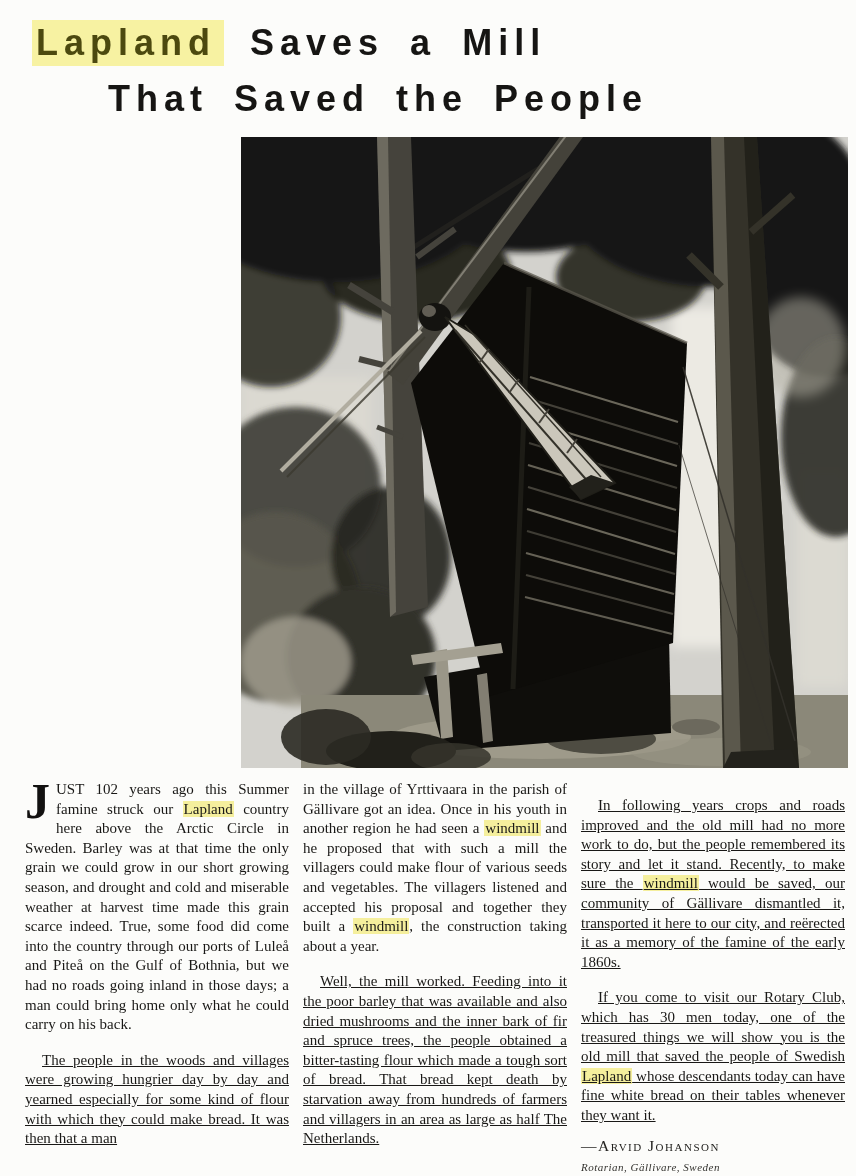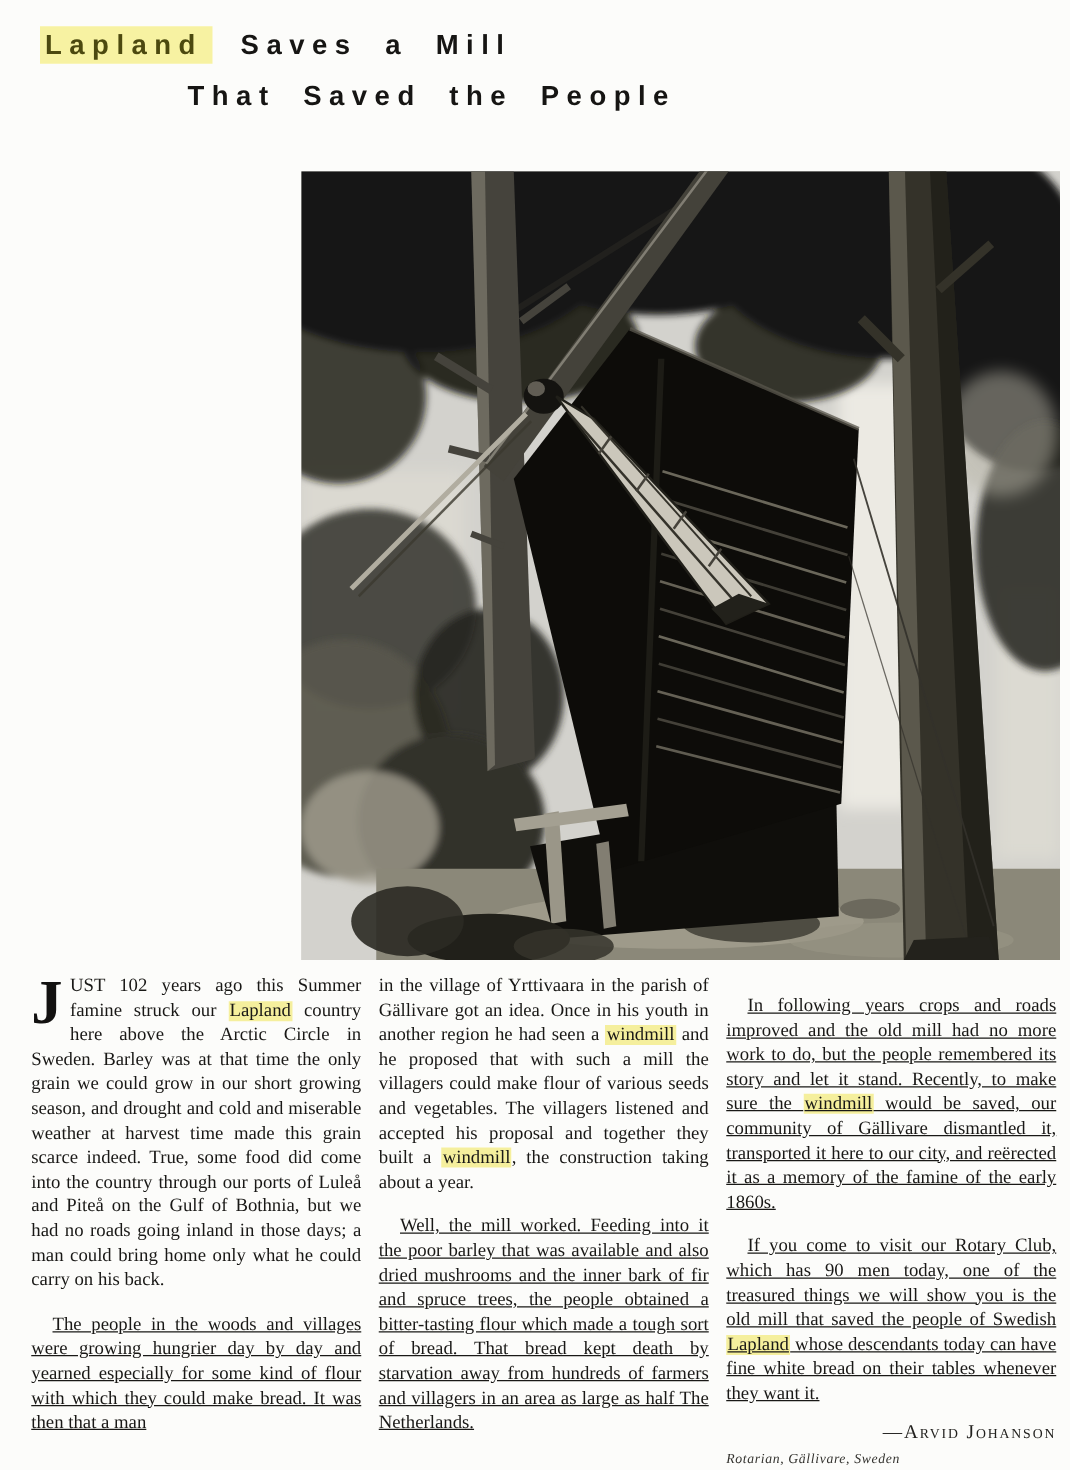--- a/index.html
+++ b/index.html
@@ -7,24 +7,24 @@
     width:856px;height:1176px;position:relative;overflow:hidden;
     background:#fcfcfa;color:#1b1a18;
     font-family:"Liberation Serif", serif;
   }
   .page{position:absolute;inset:0;}
 
   
   .title{
     position:absolute;left:32px;top:24px;margin:0;
     font-family:"Liberation Sans", sans-serif;font-weight:bold;
-    font-size:22px;letter-spacing:6px;word-spacing:10px;color:#161513;
+    font-size:36px;letter-spacing:6px;word-spacing:10px;color:#161513;
     line-height:1.05;white-space:nowrap;
   }
-  .title .line2{display:block;margin-left:118px;margin-top:18px;text-align:center;}
+  .title .line2{display:block;margin-left:76px;margin-top:18px;text-align:center;}
   .title .hl{background:#f7f2a2;color:#4c490f;padding:2px 8px 3px 4px;}
 
   
   .photo{
     position:absolute;left:241px;top:137px;width:607px;height:631px;margin:0;
     background:#d3d2cd;overflow:hidden;
   }
   .photo svg{display:block;width:100%;height:100%;}
 
   
@@ -42,21 +42,21 @@
   }
   .col{width:264px;font-size:15px;line-height:19.6px;text-align:justify;color:#191816;}
   .col p{margin:0;}
   .col p.indent{text-indent:17px;margin-top:16px;text-decoration:underline;}
   .col .hl{background:#f5ef9d;padding:0 1px;}
   .dropcap{
     float:left;font-weight:bold;font-size:50px;line-height:40px;
     padding:1px 6px 0 0;color:#121110;
   }
   .byline{
-    margin-top:10px;text-align:right;font-variant:small-caps;
+    margin-top:10px;text-align:left;font-variant:small-caps;
     letter-spacing:1.5px;font-size:15.5px;color:#23221f;
   }
   .affiliation{
     margin-top:3px;text-align:left;font-style:italic;
     font-size:11px;color:#33322e;letter-spacing:.5px;
   }
 </style>
 </head>
 <body>
 
@@ -194,19 +194,19 @@
       <p class="indent"><span>The people in the woods and villages were growing hungrier day by day and yearned especially for some kind of flour with which they could make bread. It was then that a man</span></p>
     </div>
 
     <div class="col">
       <p><span>in the village of Yrttivaara in the parish of Gällivare got an idea. Once in his youth in another region he had seen a </span><span class="hl">windmill</span><span> and he proposed that with such a mill the villagers could make flour of various seeds and vegetables. The villagers listened and accepted his proposal and together they built a </span><span class="hl">windmill</span><span>, the construction taking about a year.</span></p>
       <p class="indent"><span>Well, the mill worked. Feeding into it the poor barley that was available and also dried mushrooms and the inner bark of fir and spruce trees, the people obtained a bitter-tasting flour which made a tough sort of bread. That bread kept death by starvation away from hundreds of farmers and villagers in an area as large as half The Netherlands.</span></p>
     </div>
 
     <div class="col">
       <p class="indent"><span>In following years crops and roads improved and the old mill had no more work to do, but the people remembered its story and let it stand. Recently, to make sure the </span><span class="hl">windmill</span><span> would be saved, our community of Gällivare dismantled it, transported it here to our city, and reërected it as a memory of the famine of the early 1860s.</span></p>
-      <p class="indent"><span>If you come to visit our Rotary Club, which has 90 men today, one of the treasured things we will show you is the old mill that saved the people of Swedish </span><span class="hl">Lapland</span><span> whose descendants today can have fine white bread on their tables whenever they want it.</span></p>
+      <p class="indent"><span>If you come to visit our Rotary Club, which has 30 men today, one of the treasured things we will show you is the old mill that saved the people of Swedish </span><span class="hl">Lapland</span><span> whose descendants today can have fine white bread on their tables whenever they want it.</span></p>
       <div class="byline">—Arvid Johanson</div>
       <div class="affiliation">Rotarian, Gällivare, Sweden</div>
     </div>
 
   </div>
 </div>
 
 </body></html>

